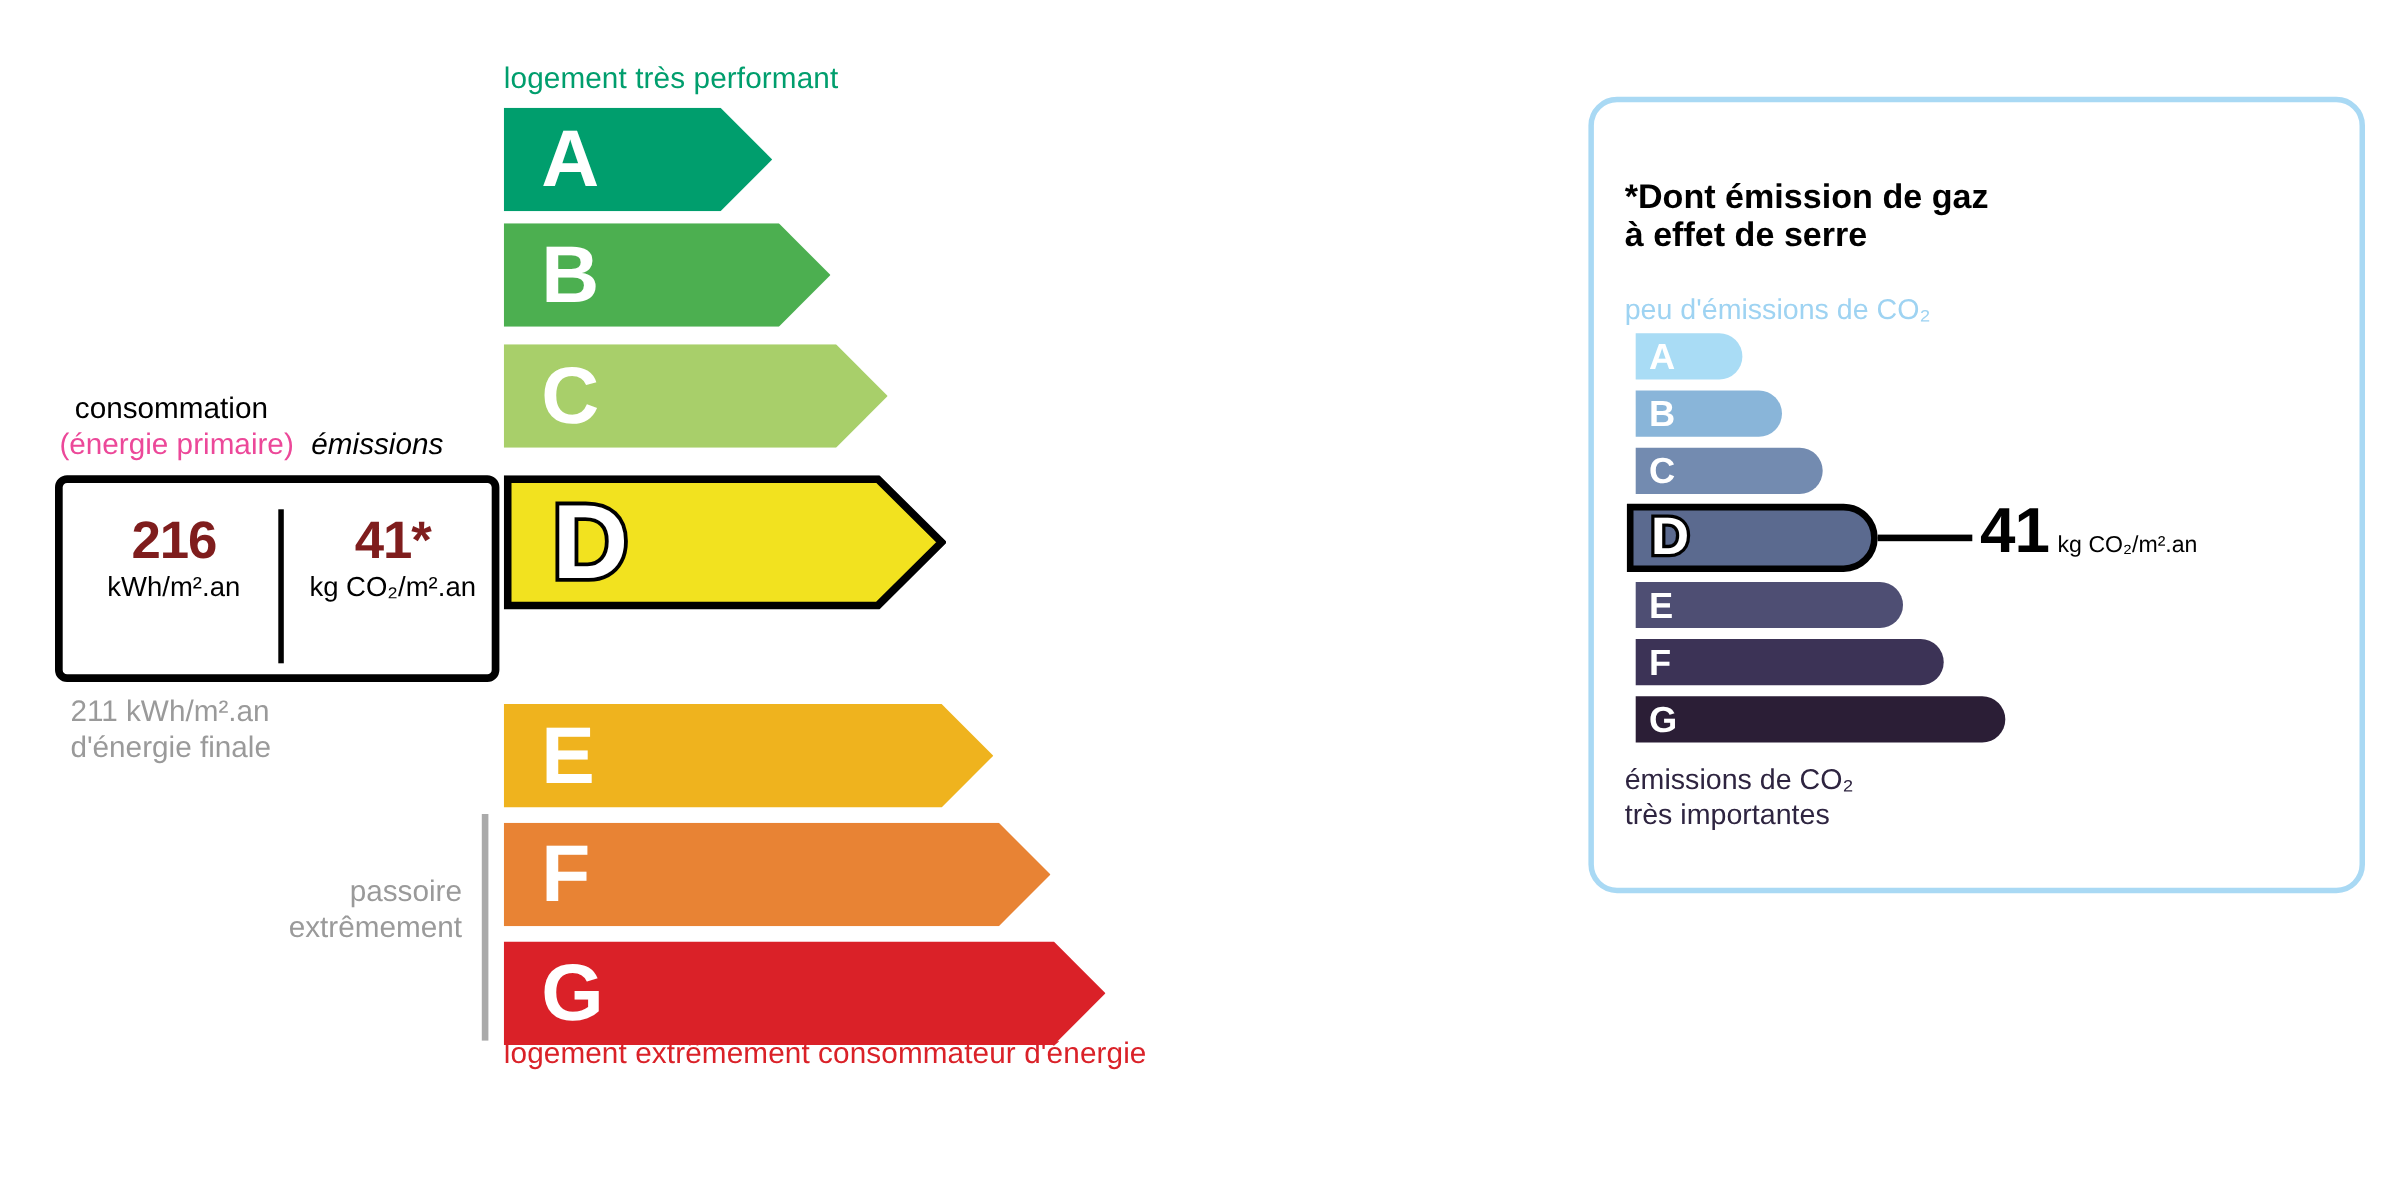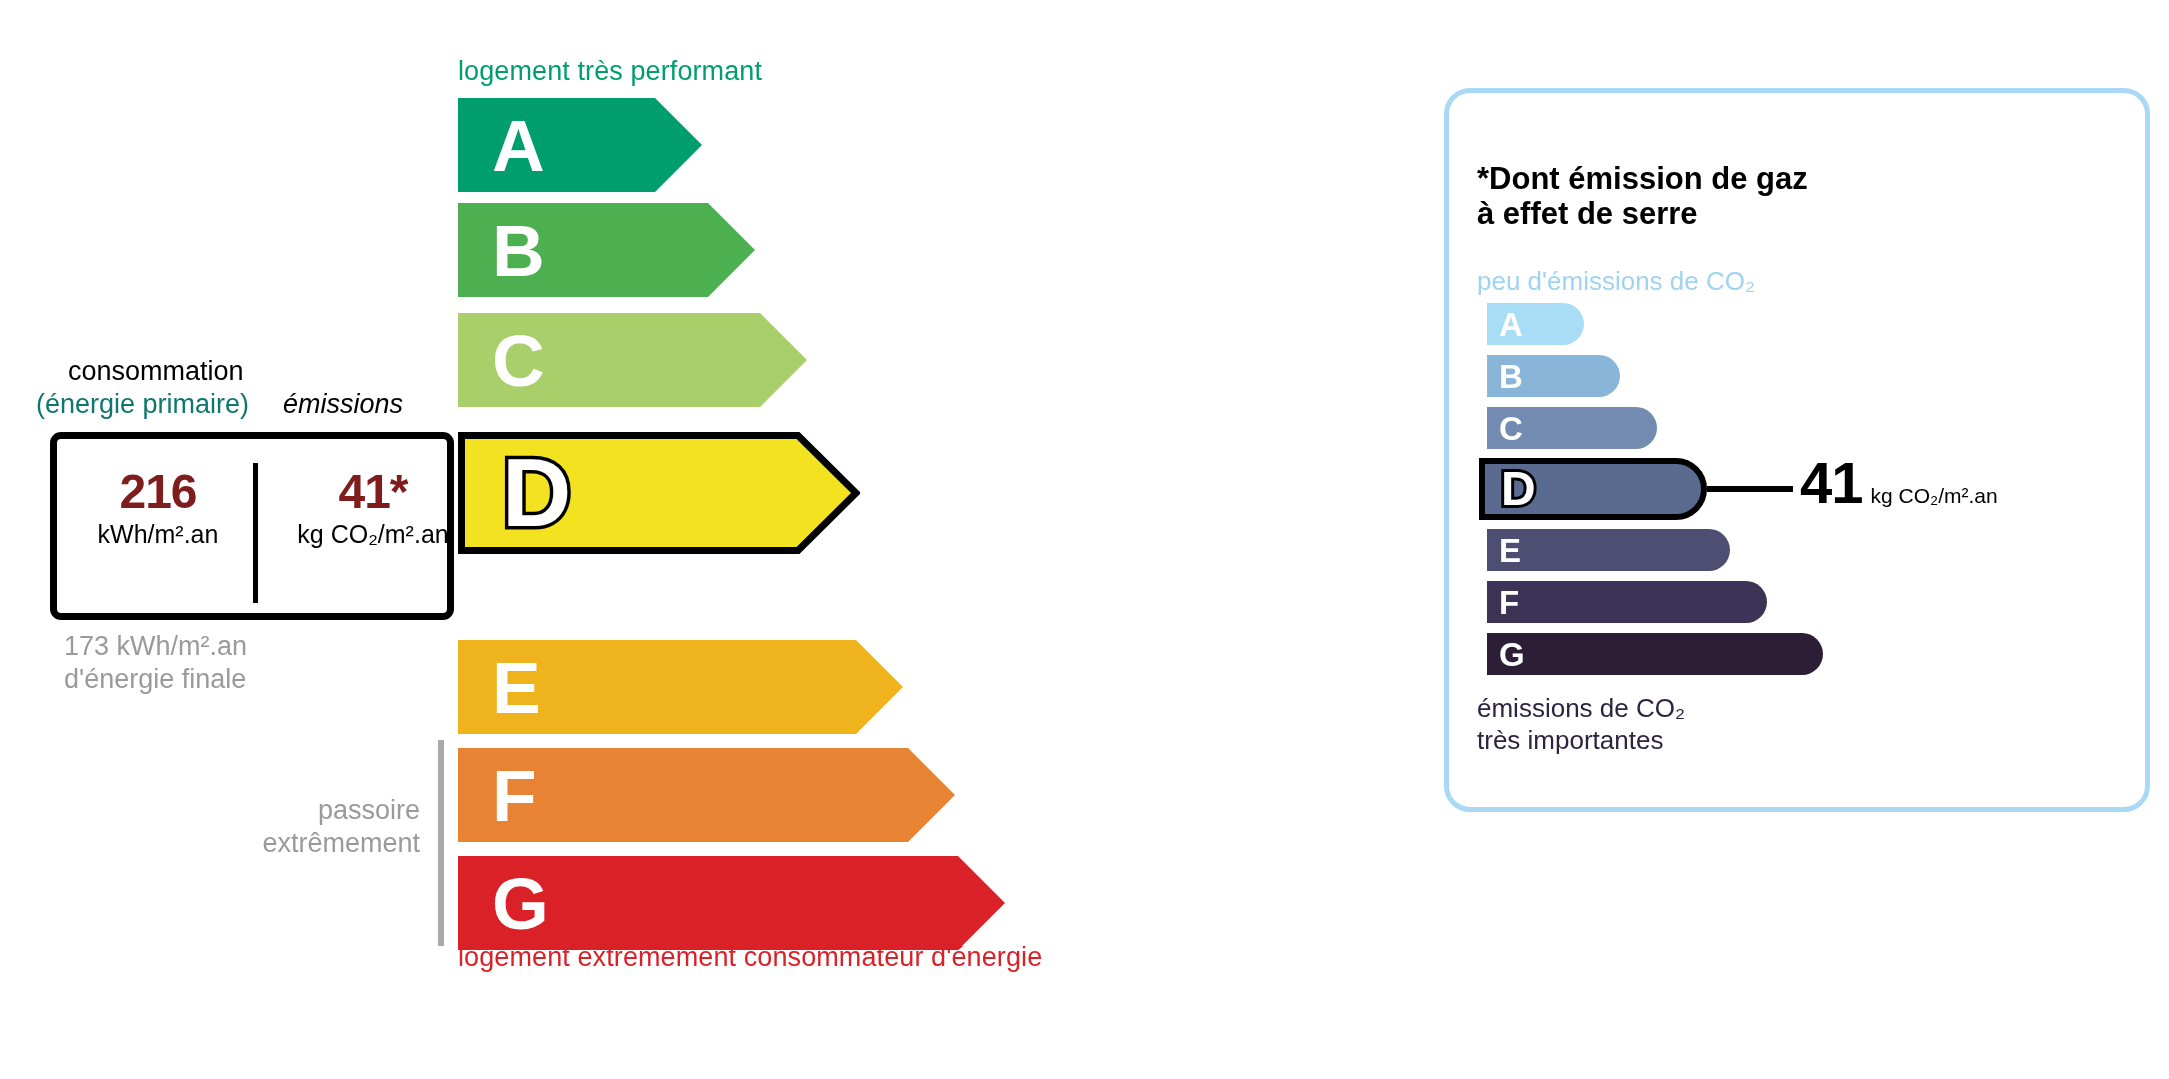--- a/index.html
+++ b/index.html
@@ -37,27 +37,27 @@
   #value-box{
     position:absolute;left:50px;top:432px;width:404px;height:188px;
     border:7px solid #000;border-radius:11px;background:#fff;
     box-sizing:border-box;z-index:5;
   }
   #value-box .divider{
     position:absolute;left:196px;top:24px;width:5px;height:140px;background:#000;
   }
   .val-cell{position:absolute;top:26px;text-align:center;}
   #cell-conso{left:6px;width:190px;}
-  #cell-emis{left:220px;width:192px;}
+  #cell-emis{left:204px;width:192px;}
   .val-num{font-size:48px;font-weight:bold;color:#7f1d1d;line-height:1.12;letter-spacing:-1px;}
   .val-unit{font-size:25px;color:#000;line-height:1.1;margin-top:2px;}
 
   .head-label{position:absolute;font-size:27px;color:#000;white-space:nowrap;}
   #lbl-conso{left:68px;top:356px;}
-  #lbl-conso-sub{left:36px;top:389px;color:#0f766e;}
+  #lbl-conso-sub{left:54px;top:389px;color:#ec4899;}
   #lbl-emis{left:283px;top:389px;font-style:italic;}
 
   #final-energy{
     position:absolute;left:64px;top:630px;font-size:27px;color:#9A9A9A;
     line-height:1.24;white-space:nowrap;
   }
   #passoire{
     position:absolute;left:180px;top:794px;width:240px;
     font-size:27px;color:#9A9A9A;line-height:1.24;text-align:right;
   }
@@ -169,21 +169,21 @@
       <div class="val-unit">kWh/m².an</div>
     </div>
     <div class="divider"></div>
     <div class="val-cell" id="cell-emis">
       <div class="val-num">41*</div>
       <div class="val-unit">kg CO₂/m².an</div>
     </div>
   </div>
 
   <div id="final-energy">
-    <div>173 kWh/m².an</div>
+    <div>211 kWh/m².an</div>
     <div>d'énergie finale</div>
   </div>
 
   <div id="passoire">
     <div>passoire</div>
     <div>extrêmement</div>
   </div>
   <div id="passoire-rule"></div>
 
   <div id="ges-panel"></div>

